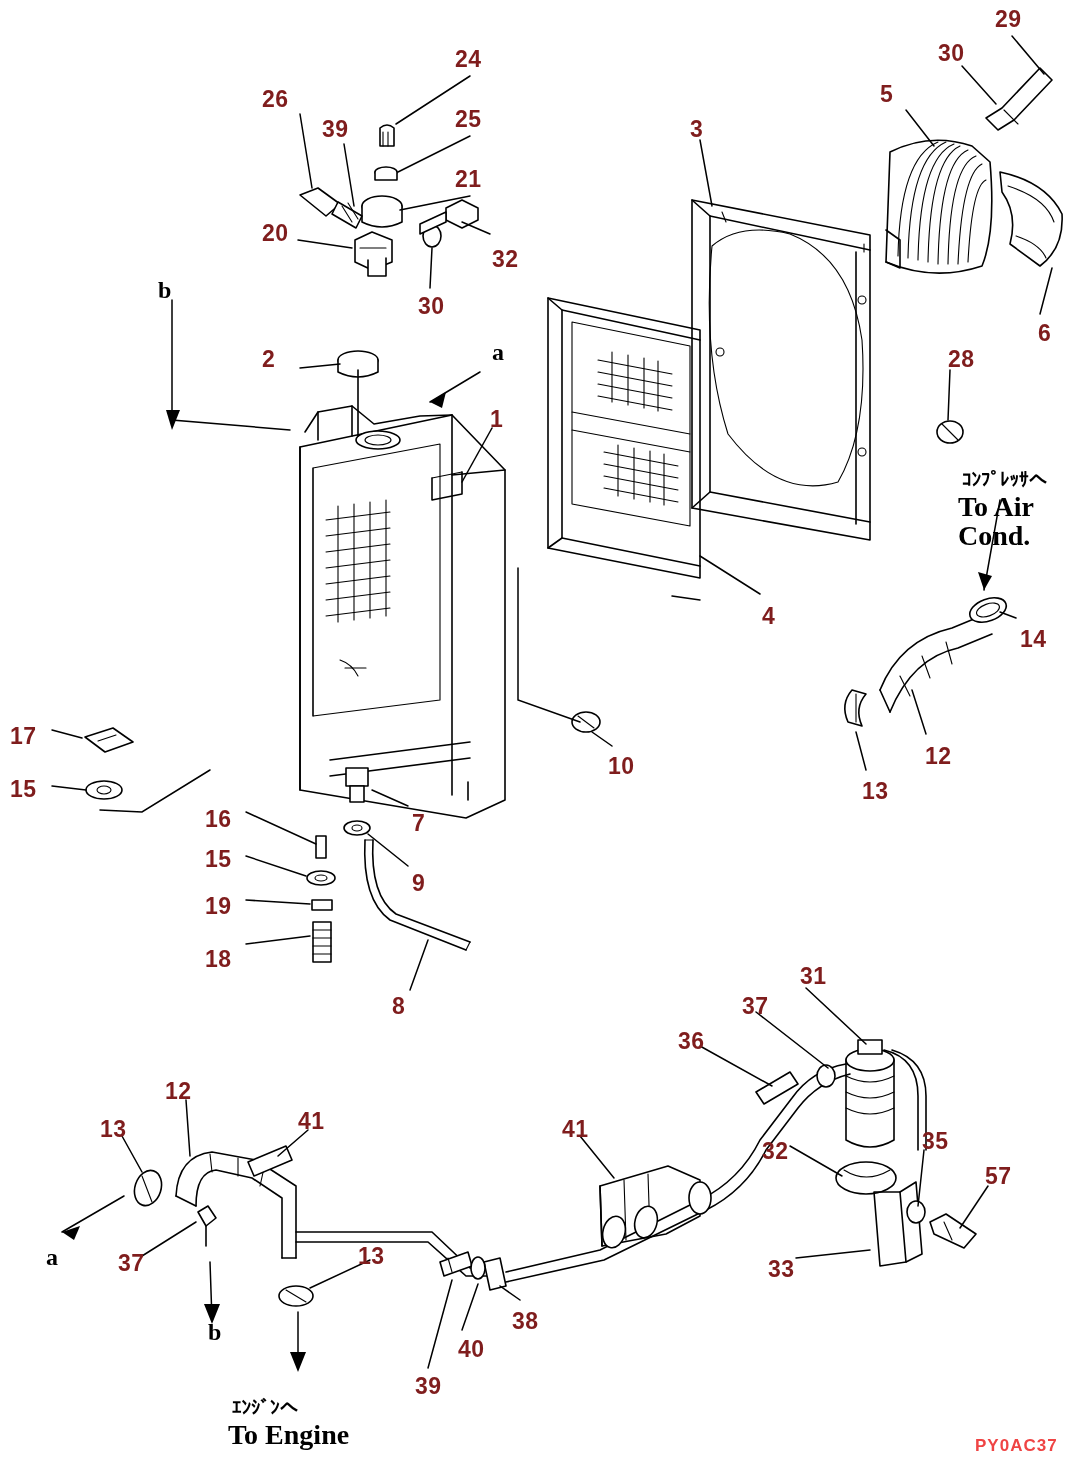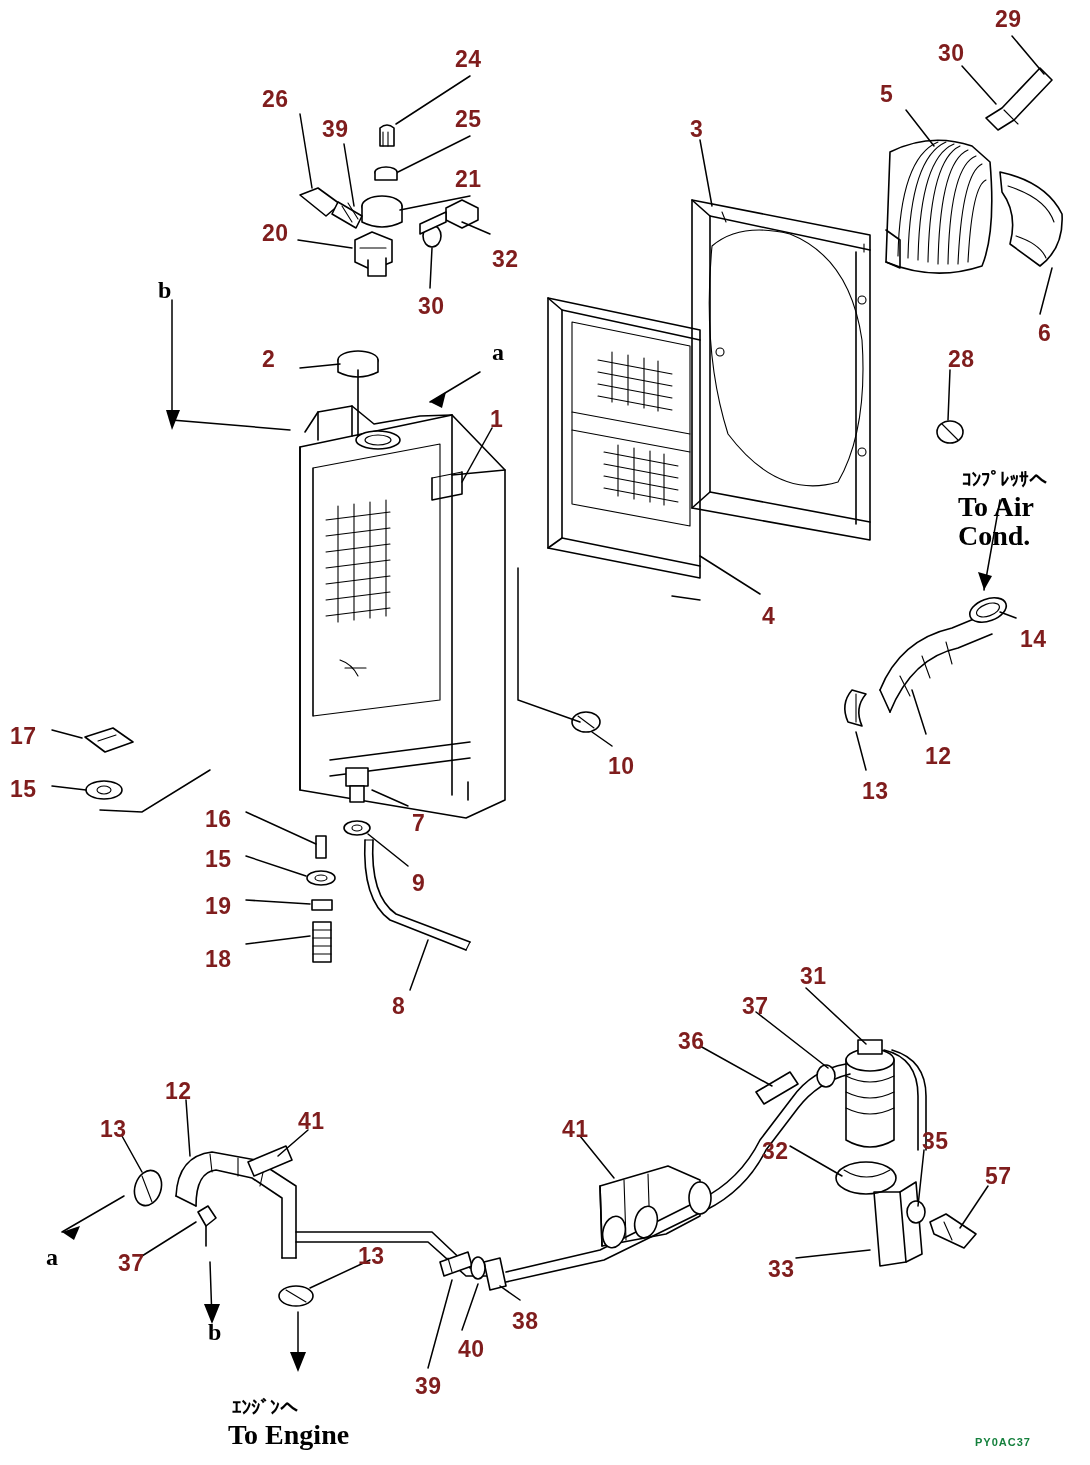--- a/index.html
+++ b/index.html
@@ -4,21 +4,21 @@
 <style>
   html,body{margin:0;padding:0;background:#ffffff;}
   body{width:1090px;height:1465px;position:relative;overflow:hidden;
        font-family:"Liberation Sans",sans-serif;}
   #sheet{position:absolute;left:0;top:0;width:1090px;height:1465px;}
   .num{position:absolute;color:#7f1d1d;font-weight:bold;font-size:23px;
        font-family:"Liberation Sans",sans-serif;line-height:1;letter-spacing:0.5px;}
   .lbl{position:absolute;color:#000;font-weight:bold;font-size:28px;
        font-family:"Liberation Serif",serif;line-height:1.05;}
   .lbl.jp{font-size:19px;}
-  .code{position:absolute;color:#15803d;font-weight:bold;font-size:11px;
+  .code{position:absolute;color:#ef4444;font-weight:bold;font-size:17px;
         letter-spacing:1px;font-family:"Liberation Sans",sans-serif;text-align:right;}
   svg{position:absolute;left:0;top:0;}
   .k{fill:none;stroke:#000;stroke-width:1.6;stroke-linejoin:round;stroke-linecap:round;}
   .kt{fill:none;stroke:#000;stroke-width:1.1;stroke-linejoin:round;stroke-linecap:round;}
   .kf{fill:#fff;stroke:#000;stroke-width:1.6;stroke-linejoin:round;stroke-linecap:round;}
   .kft{fill:#fff;stroke:#000;stroke-width:1.1;stroke-linejoin:round;stroke-linecap:round;}
   .ld{fill:none;stroke:#000;stroke-width:1.5;stroke-linecap:round;}
 </style>
 </head>
 <body>

